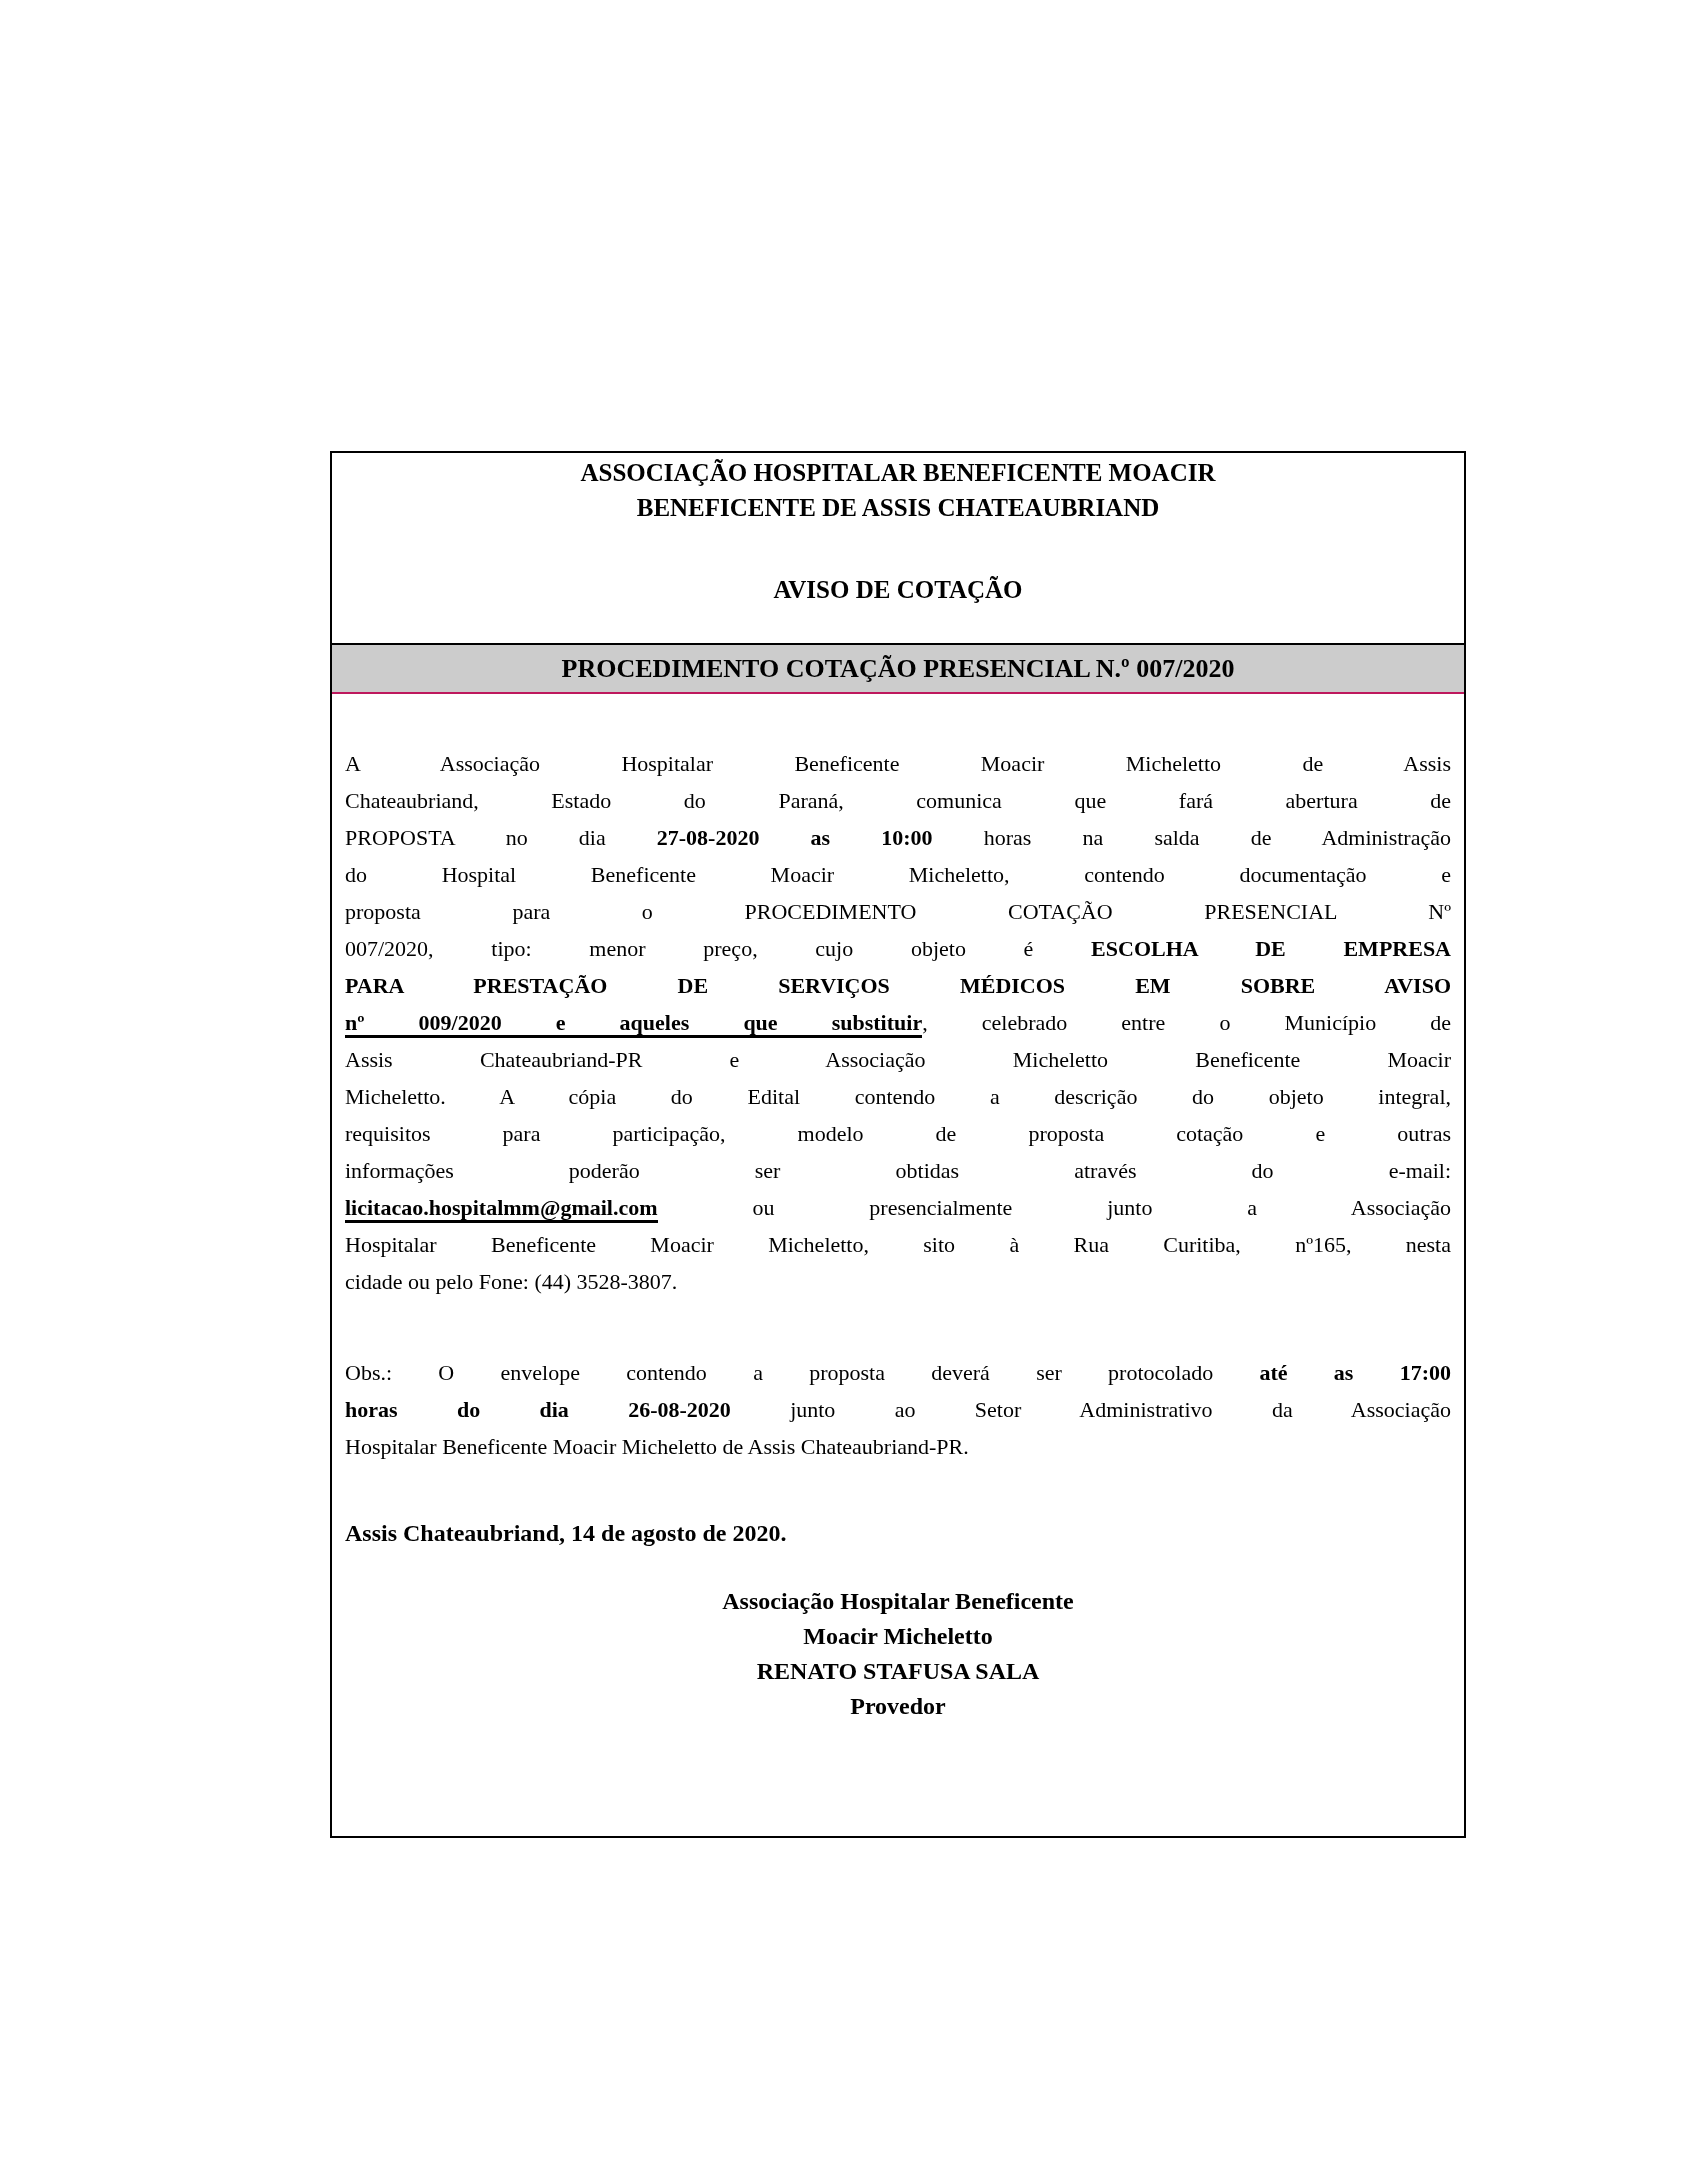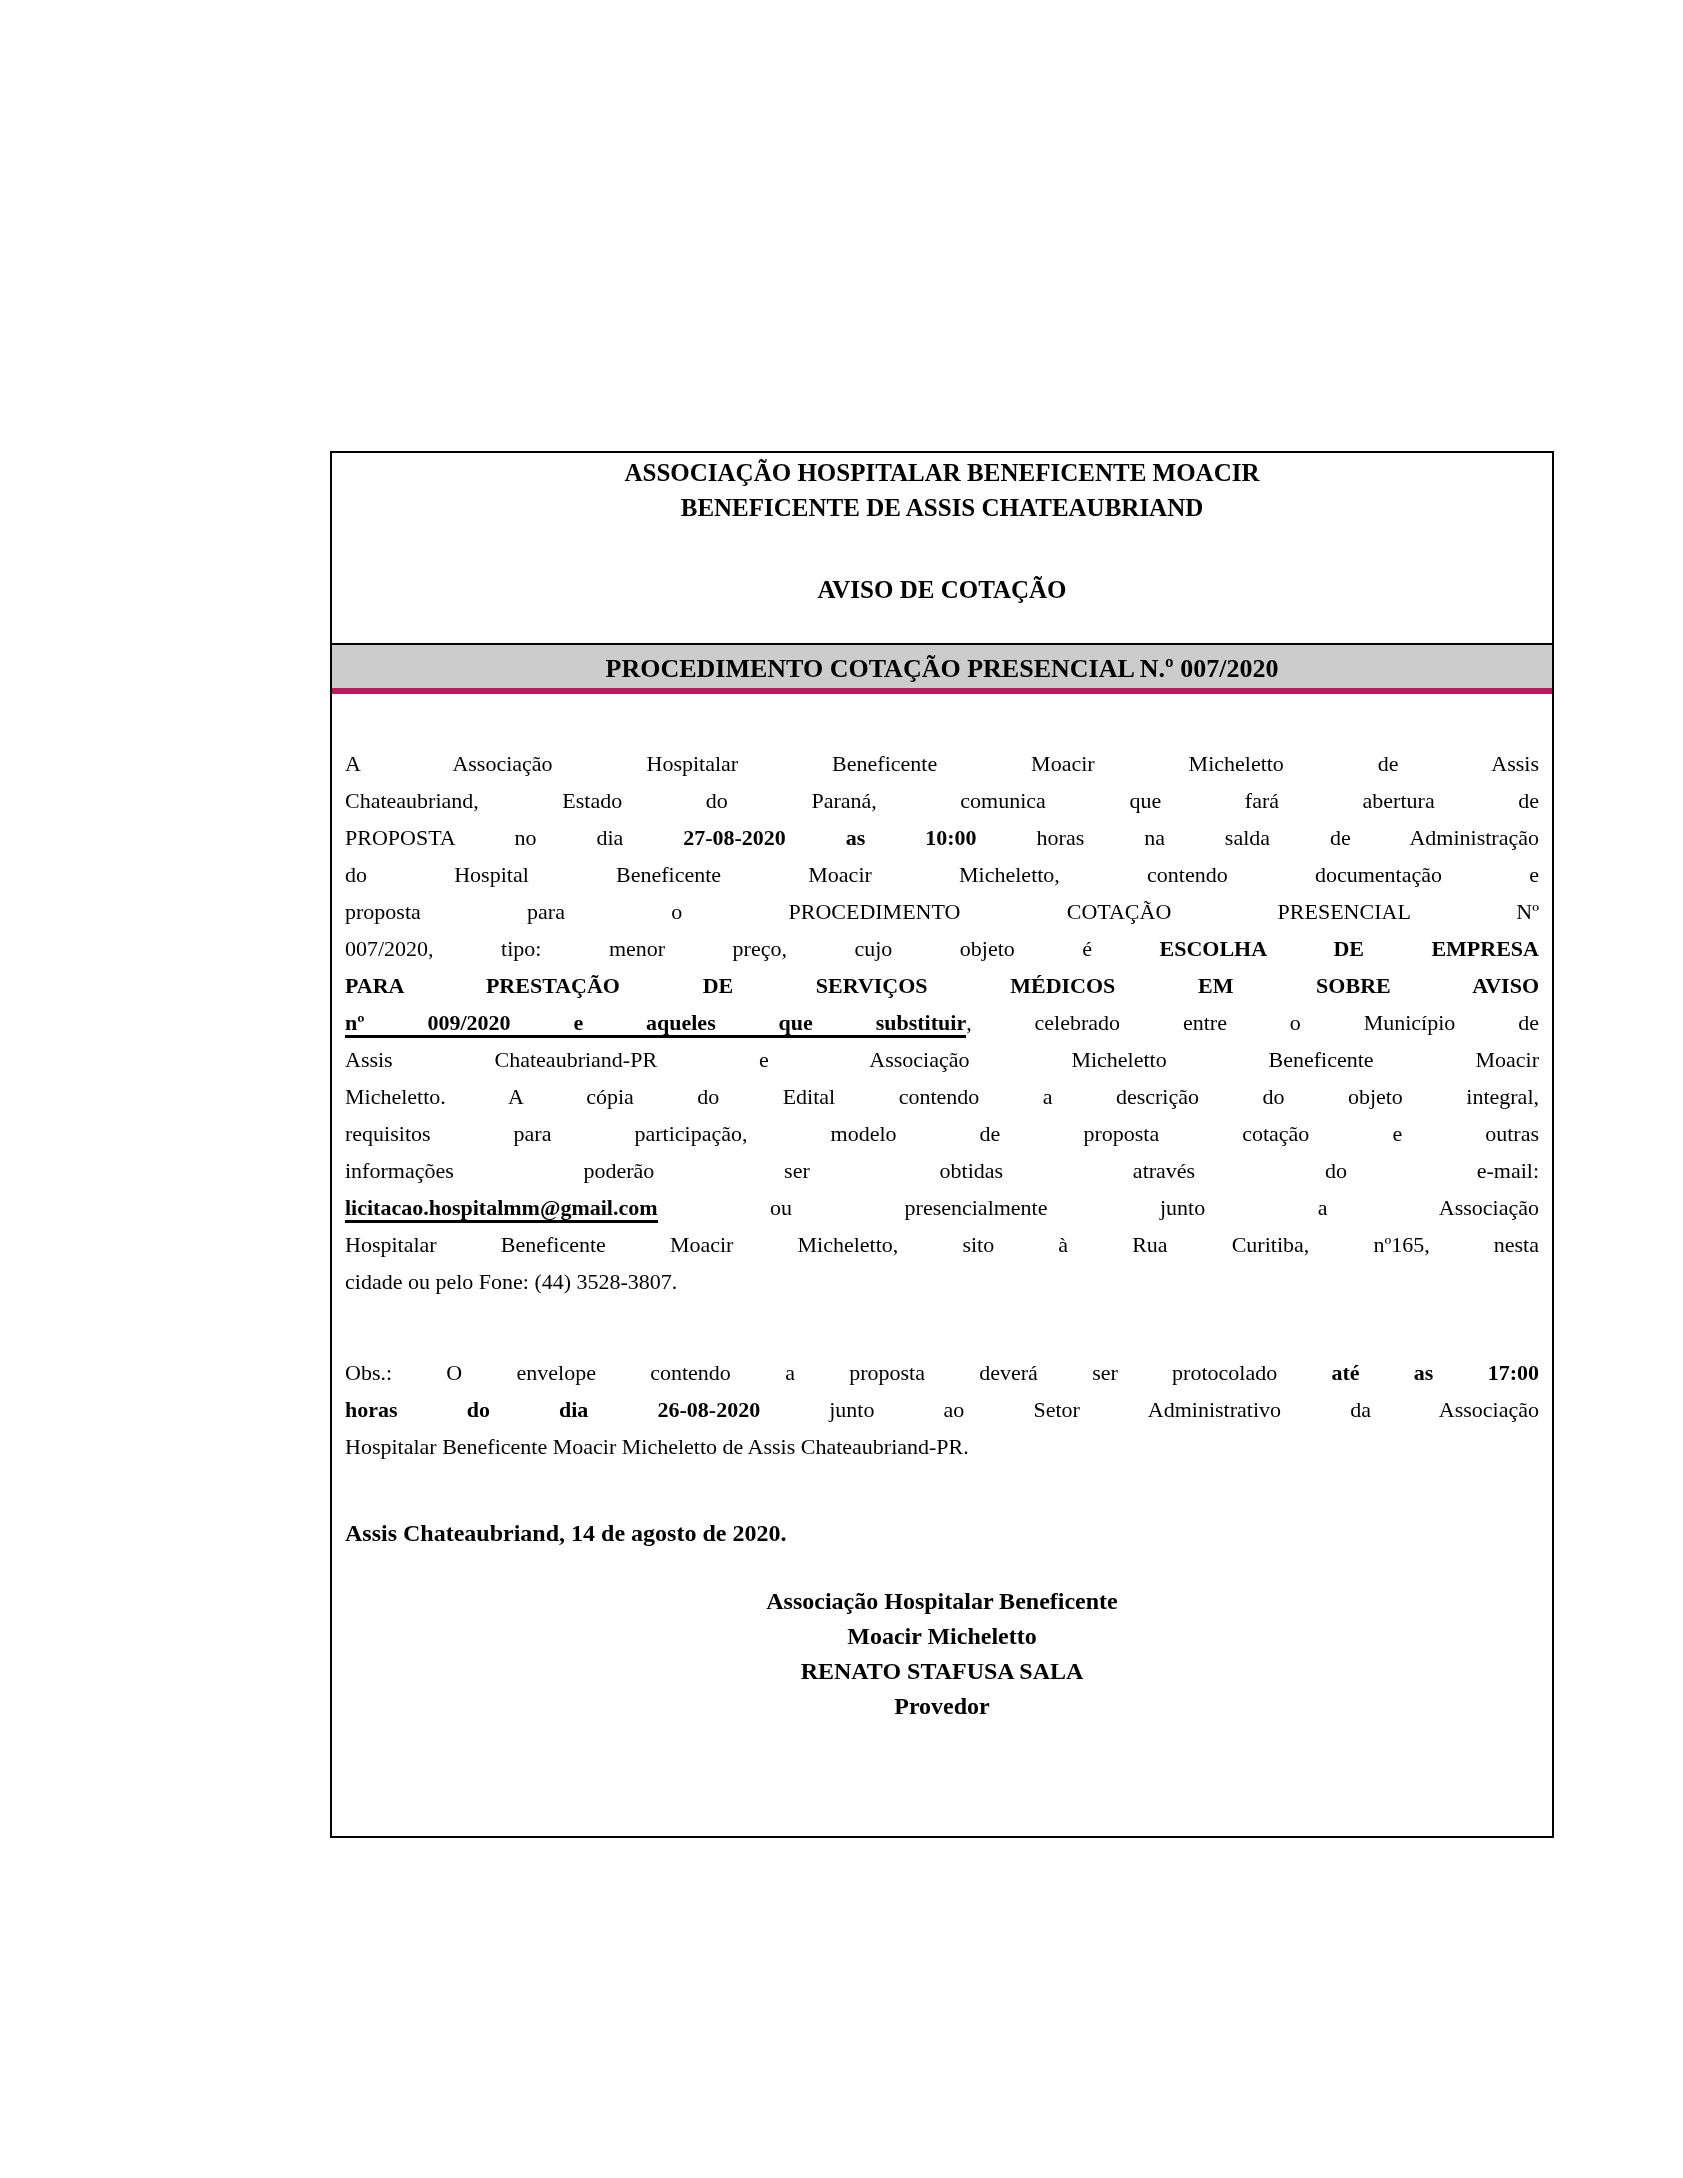--- a/index.html
+++ b/index.html
@@ -7,38 +7,38 @@
     position:relative;
     width:1683px; height:2178px;
     background:#ffffff;
     font-family:"Liberation Serif","DejaVu Serif",serif;
     color:#000000;
     overflow:hidden;
   }
   .doc {
     position:absolute;
     left:330px; top:451px;
-    width:1224px; height:1387px;
+    width:1136px; height:1387px;
     box-sizing:border-box;
     border:2px solid #000000;
     display:flex; flex-direction:column;
     background:#ffffff;
   }
   .doc-header {
     text-align:center;
     font-weight:bold;
     padding-top:2px;
   }
   .h-title   { font-size:25px; line-height:35px; }
   .h-subtitle{ font-size:25px; line-height:35px; margin-top:47px; margin-bottom:36px; }
   .doc-banner {
     box-sizing:border-box;
     height:51px;
     border-top:2px solid #000000;
-    border-bottom:6px solid #be185d;
+    border-bottom:2px solid #be185d;
     background:#cccccc;
     text-align:center;
     font-weight:bold;
     font-size:26px;
     line-height:47px;
   }
   .doc-body {
     flex:1;
     padding:51px 13px 0 13px;
     font-size:22px;

